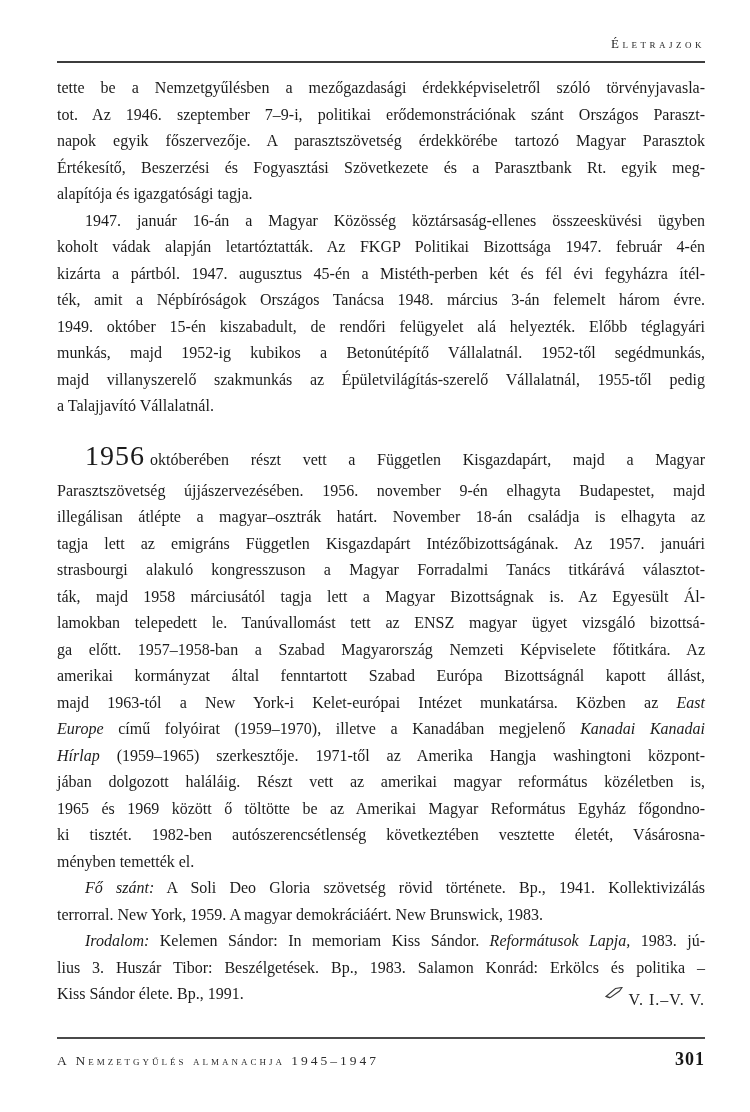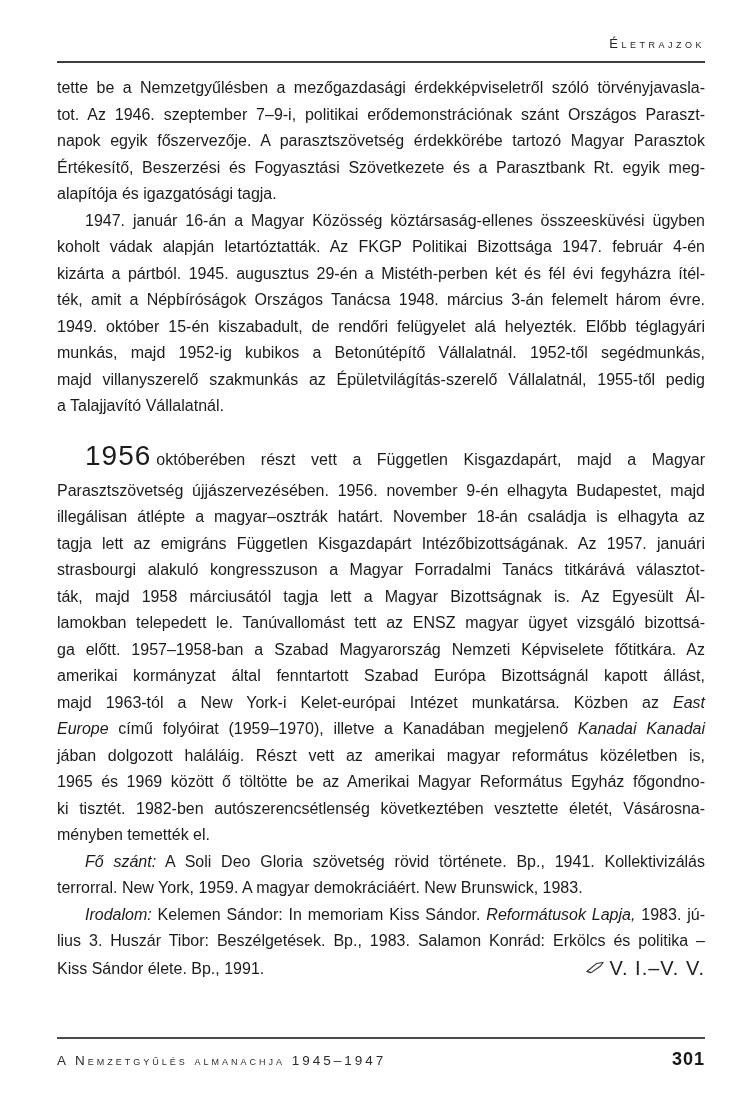--- a/index.html
+++ b/index.html
@@ -3,21 +3,21 @@
 <meta charset="utf-8">
 <style>
   html,body{margin:0;padding:0;background:#e8e8e8;}
   .page{
     position:relative;
     width:750px;height:1112px;
     margin:0 auto;
     background:#ffffff;
     box-sizing:border-box;
     padding:0 45px 0 57px;
-    font-family:Liberation Sans, sans-serif;
+    font-family:Liberation Serif, serif;
     color:#1b1b1b;
     overflow:hidden;
   }
   
   .running-head{
     margin-top:34px;
     padding-bottom:9px;
     border-bottom:2px solid #3c3c3c;
     text-align:right;
   }
@@ -50,26 +50,25 @@
     margin-right:5px;
     vertical-align:baseline;
   }
   .line i{ font-style:italic; }
   .line.sig-line{
     display:flex;
     justify-content:space-between;
     align-items:baseline;
   }
   .signature{
-    font-size:20px;
+    font-size:16px;
     letter-spacing:1px;
     color:#222;
     white-space:nowrap;
     display:inline-flex;
-    align-items:center;
     gap:5px;
   }
   .signature svg{ display:inline-block; }
   
   .footer{
     position:absolute;
     left:57px;right:45px;top:1037px;
     border-top:2px solid #4a4a4a;
     padding-top:10px;
     display:flex;
@@ -103,39 +102,40 @@
       <div class="paragraph">
         <div class="line">tette be a Nemzetgyűlésben a mezőgazdasági érdekképviseletről szóló törvényjavasla-</div>
         <div class="line">tot. Az 1946. szeptember 7–9-i, politikai erődemonstrációnak szánt Országos Paraszt-</div>
         <div class="line">napok egyik főszervezője. A parasztszövetség érdekkörébe tartozó Magyar Parasztok</div>
         <div class="line">Értékesítő, Beszerzési és Fogyasztási Szövetkezete és a Parasztbank Rt. egyik meg-</div>
         <div class="line last">alapítója és igazgatósági tagja.</div>
       </div>
       <div class="paragraph">
         <div class="line indent">1947. január 16-án a Magyar Közösség köztársaság-ellenes összeesküvési ügyben</div>
         <div class="line">koholt vádak alapján letartóztatták. Az FKGP Politikai Bizottsága 1947. február 4-én</div>
-        <div class="line">kizárta a pártból. 1945. augusztus 29-én a Mistéth-perben két és fél évi fegyházra ítél-</div>
+        <div class="line">kizárta a pártból. 1947. augusztus 45-én a Mistéth-perben két és fél évi fegyházra ítél-</div>
         <div class="line">ték, amit a Népbíróságok Országos Tanácsa 1948. március 3-án felemelt három évre.</div>
         <div class="line">1949. október 15-én kiszabadult, de rendőri felügyelet alá helyezték. Előbb téglagyári</div>
         <div class="line">munkás, majd 1952-ig kubikos a Betonútépítő Vállalatnál. 1952-től segédmunkás,</div>
         <div class="line">majd villanyszerelő szakmunkás az Épületvilágítás-szerelő Vállalatnál, 1955-től pedig</div>
         <div class="line last">a Talajjavító Vállalatnál.</div>
       </div>
       <div class="paragraph year-para">
         <div class="line indent big-first"><span class="big-year">1956</span>októberében részt vett a Független Kisgazdapárt, majd a Magyar</div>
         <div class="line">Parasztszövetség újjászervezésében. 1956. november 9-én elhagyta Budapestet, majd</div>
         <div class="line">illegálisan átlépte a magyar–osztrák határt. November 18-án családja is elhagyta az</div>
         <div class="line">tagja lett az emigráns Független Kisgazdapárt Intézőbizottságának. Az 1957. januári</div>
         <div class="line">strasbourgi alakuló kongresszuson a Magyar Forradalmi Tanács titkárává választot-</div>
         <div class="line">ták, majd 1958 márciusától tagja lett a Magyar Bizottságnak is. Az Egyesült Ál-</div>
         <div class="line">lamokban telepedett le. Tanúvallomást tett az ENSZ magyar ügyet vizsgáló bizottsá-</div>
         <div class="line">ga előtt. 1957–1958-ban a Szabad Magyarország Nemzeti Képviselete főtitkára. Az</div>
         <div class="line">amerikai kormányzat által fenntartott Szabad Európa Bizottságnál kapott állást,</div>
         <div class="line">majd 1963-tól a New York-i Kelet-európai Intézet munkatársa. Közben az <i>East</i></div>
         <div class="line"><i>Europe</i> című folyóirat (1959–1970), illetve a Kanadában megjelenő <i>Kanadai Kanadai</i></div>
+        <div class="line"><i>Hírlap</i> (1959–1965) szerkesztője. 1971-től az Amerika Hangja washingtoni központ-</div>
         <div class="line">jában dolgozott haláláig. Részt vett az amerikai magyar református közéletben is,</div>
         <div class="line">1965 és 1969 között ő töltötte be az Amerikai Magyar Református Egyház főgondno-</div>
         <div class="line">ki tisztét. 1982-ben autószerencsétlenség következtében vesztette életét, Vásárosna-</div>
         <div class="line last">ményben temették el.</div>
       </div>
       <div class="paragraph">
         <div class="line indent"><i>Fő szánt:</i> A Soli Deo Gloria szövetség rövid története. Bp., 1941. Kollektivizálás</div>
         <div class="line last">terrorral. New York, 1959. A magyar demokráciáért. New Brunswick, 1983.</div>
       </div>
       <div class="paragraph">

